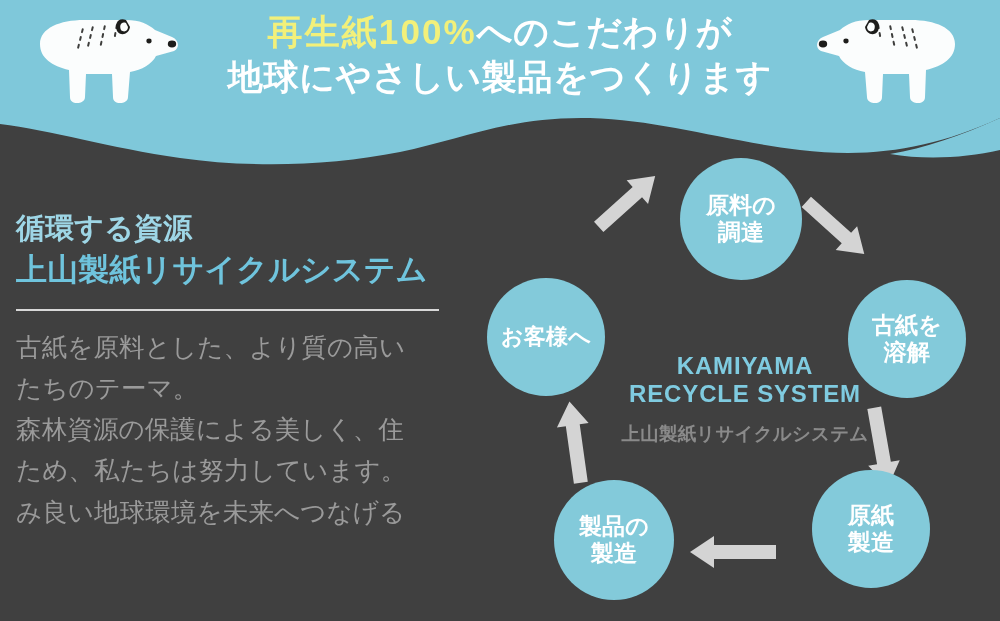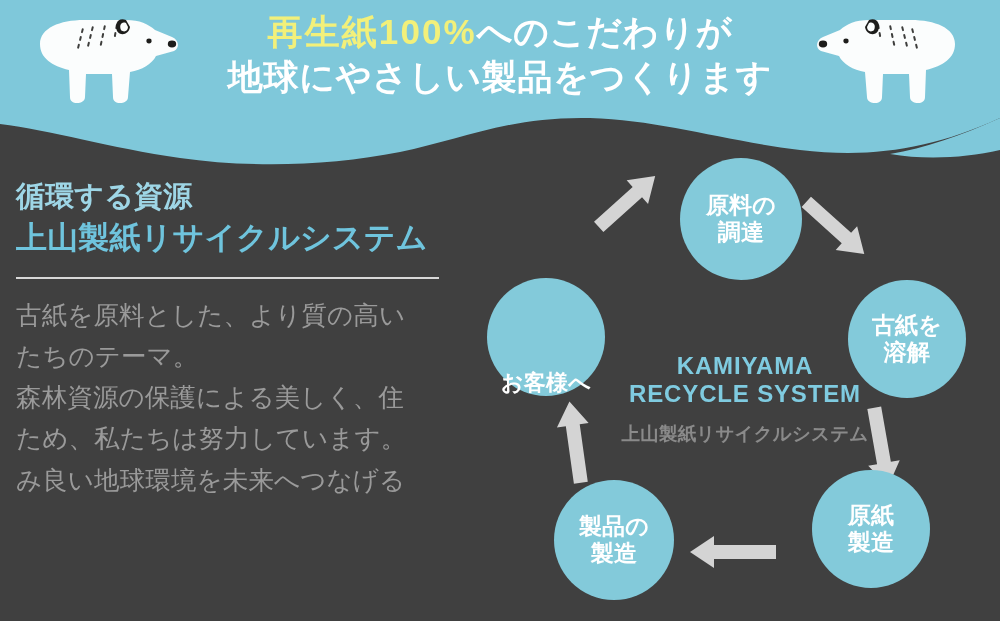--- a/index.html
+++ b/index.html
@@ -60,20 +60,21 @@
   }
   .heading {
     font-weight: 700;
     letter-spacing: 0.01em;
     line-height: 1.26;
   }
   .heading .h-line1 {
     display: block;
     font-size: 29px;
     color: #9ed6e6;
+    margin-top: 32px;
   }
   .heading .h-line2 {
     display: block;
     font-size: 31px;
     color: #6fc4dd;
     margin-top: 3px;
   }
   .divider {
     width: 423px;
     height: 2px;
@@ -114,21 +115,21 @@
     line-height: 1.16;
     font-size: 23px;
     letter-spacing: 0.01em;
   }
   .node span { display: block; }
 
   .node-genryo   { left: 200px; top: 18px;  width: 122px; height: 122px; }
   .node-koshi    { left: 368px; top: 140px; width: 118px; height: 118px; }
   .node-genshi   { left: 332px; top: 330px; width: 118px; height: 118px; }
   .node-seihin   { left: 74px;  top: 340px; width: 120px; height: 120px; }
-  .node-okyaku   { left: 7px;   top: 138px; width: 118px; height: 118px; font-size: 22px; justify-content: flex-end; }
+  .node-okyaku   { left: 7px;   top: 138px; width: 118px; height: 118px; font-size: 22px; }
 
   .center-label {
     position: absolute;
     left: 100px;
     top: 212px;
     width: 330px;
     text-align: center;
   }
   .center-en {
     color: #7fcbe0;

